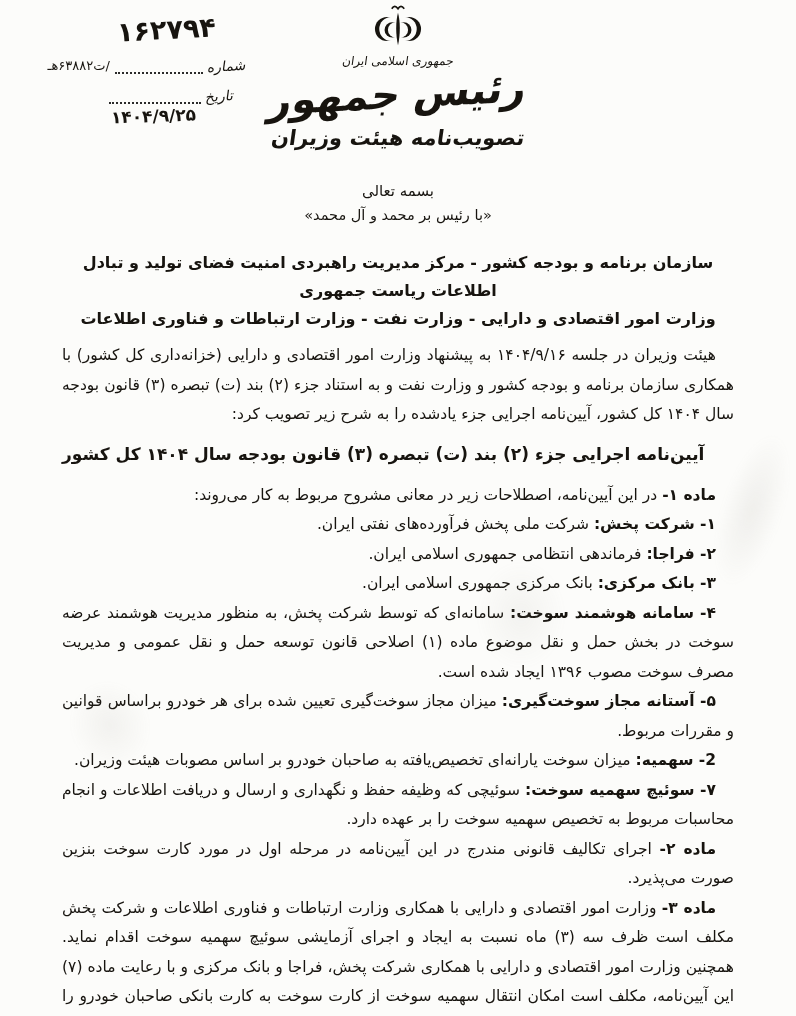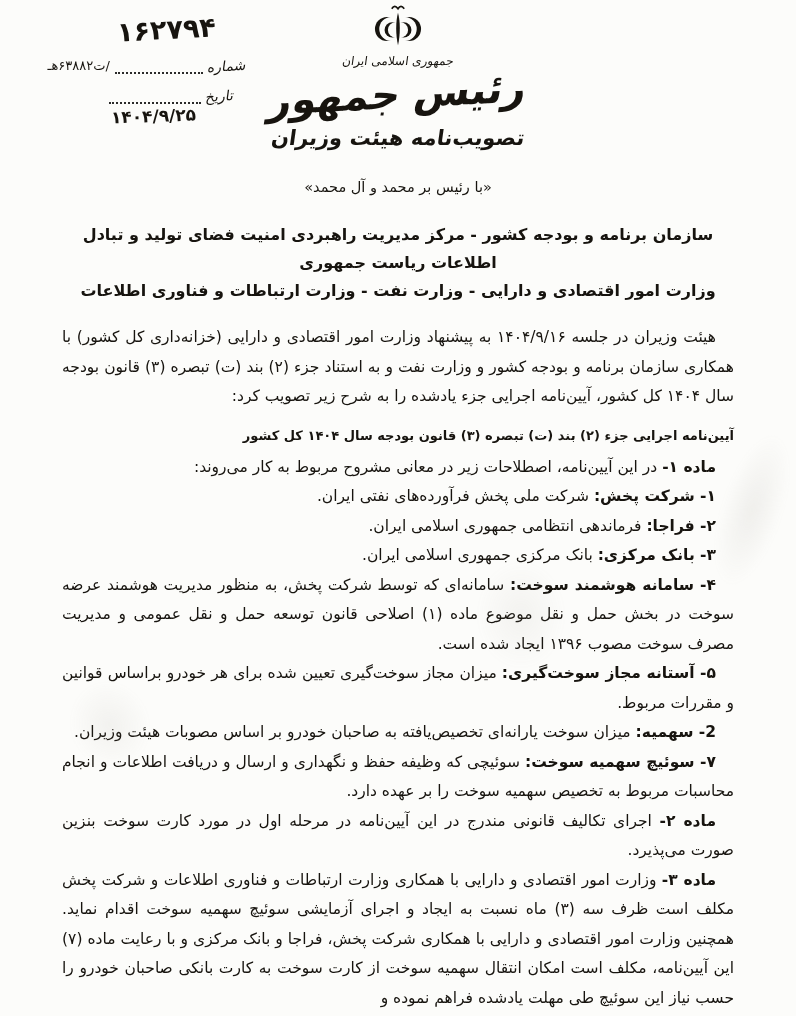--- a/index.html
+++ b/index.html
@@ -68,25 +68,25 @@
   
   .content { padding: 0 62px; }
   .addressees {
     margin-top: 26px; text-align: center;
     font-weight: bold; font-size: 16px; line-height: 28px;
   }
   .body-par {
     margin: 0; text-align: justify;
     font-size: 15.5px; line-height: 29.5px;
   }
-  .preamble { margin-top: 18px; }
+  .preamble { margin-top: 8px; }
   .ind { text-indent: 18px; }
   .doc-title {
-    margin: 9px 0 2px; text-align: right;
-    font-weight: bold; font-size: 13px; line-height: 30px;
+    margin: 9px 0 12px; text-align: left;
+    font-weight: bold; font-size: 17px; line-height: 30px;
   }
   b { font-weight: bold; }
   
   .smudge { position: absolute; pointer-events: none; filter: blur(3px); opacity: .5; }
   .smudge-1 {
     top: 430px; right: 14px; width: 60px; height: 160px;
     background: radial-gradient(ellipse at center, rgba(150,145,135,.25), rgba(150,145,135,0) 70%);
     transform: rotate(18deg);
   }
   .smudge-2 {
@@ -134,20 +134,21 @@
           <path d="M50 18 C55 36 55 64 50 86 C45 64 45 36 50 18 Z" fill="#17140f"></path>
           <path d="M37 10 q6 -10 13 0 q6 -10 13 0" stroke="#17140f" stroke-width="3.5" fill="none"></path>
         </svg>
       </span>
       <span class="country">جمهوری اسلامی ایران</span>
       <span class="president">رئیس جمهور</span>
       <span class="doc-type">تصویب‌نامه هیئت وزیران</span>
     </div>
   </div>
 
+  <div class="bismillah">بسمه تعالی</div>
   <div class="salawat">«با رئیس بر محمد و آل محمد»</div>
 
   <div class="content">
 
     <div class="addressees">
       <div>سازمان برنامه و بودجه کشور - مرکز مدیریت راهبردی امنیت فضای تولید و تبادل اطلاعات ریاست جمهوری</div>
       <div>وزارت امور اقتصادی و دارایی - وزارت نفت - وزارت ارتباطات و فناوری اطلاعات</div>
     </div>
 
     <p class="body-par preamble ind">هیئت وزیران در جلسه ۱۴۰۴/۹/۱۶ به پیشنهاد وزارت امور اقتصادی و دارایی (خزانه‌داری کل کشور) با همکاری سازمان برنامه و بودجه کشور و وزارت نفت و به استناد جزء (۲) بند (ت) تبصره (۳) قانون بودجه سال ۱۴۰۴ کل کشور، آیین‌نامه اجرایی جزء یادشده را به شرح زیر تصویب کرد:</p>

